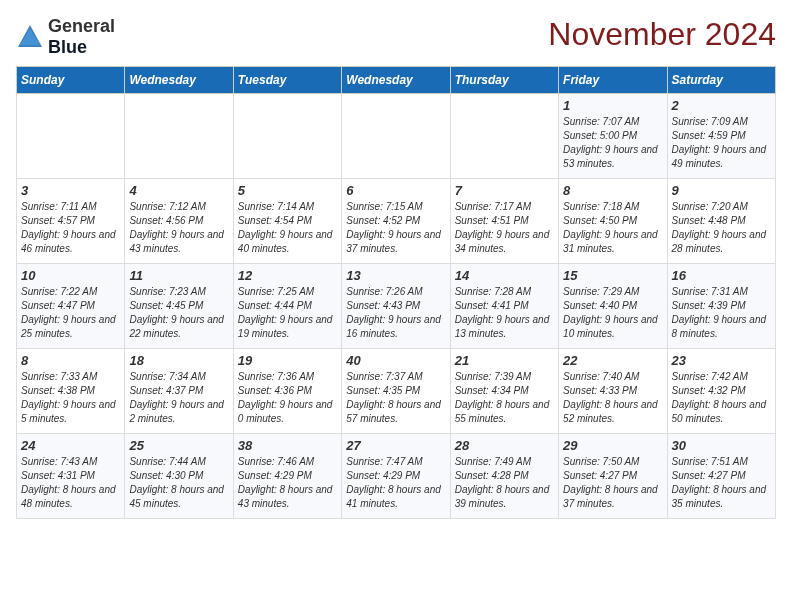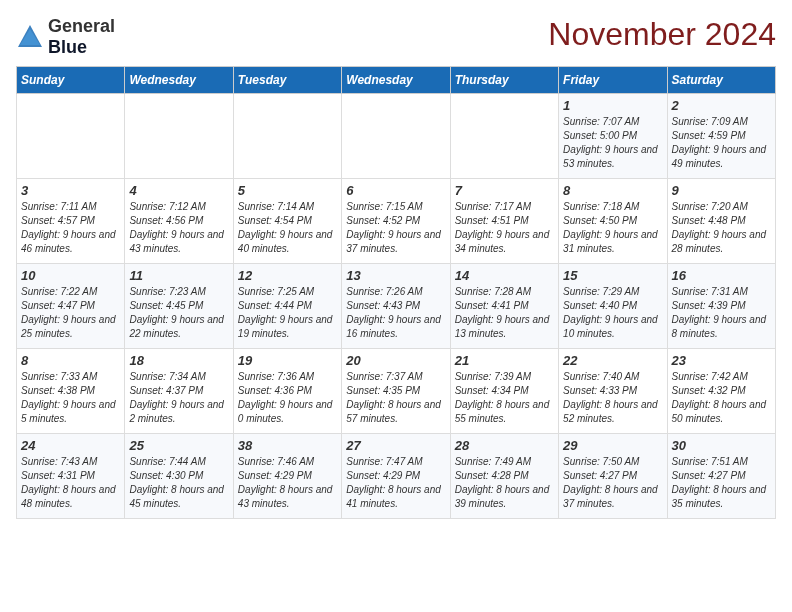--- a/index.html
+++ b/index.html
@@ -193,21 +193,21 @@
         </td>
         <td>
           <span class="day-num">18</span>
           <div class="day-info">Sunrise: 7:34 AM<br>Sunset: 4:37 PM<br>Daylight: 9 hours and 2 minutes.</div>
         </td>
         <td>
           <span class="day-num">19</span>
           <div class="day-info">Sunrise: 7:36 AM<br>Sunset: 4:36 PM<br>Daylight: 9 hours and 0 minutes.</div>
         </td>
         <td>
-          <span class="day-num">20</span>
+          <span class="day-num">40</span>
           <div class="day-info">Sunrise: 7:37 AM<br>Sunset: 4:35 PM<br>Daylight: 8 hours and 57 minutes.</div>
         </td>
         <td>
           <span class="day-num">21</span>
           <div class="day-info">Sunrise: 7:39 AM<br>Sunset: 4:34 PM<br>Daylight: 8 hours and 55 minutes.</div>
         </td>
         <td>
           <span class="day-num">22</span>
           <div class="day-info">Sunrise: 7:40 AM<br>Sunset: 4:33 PM<br>Daylight: 8 hours and 52 minutes.</div>
         </td>

